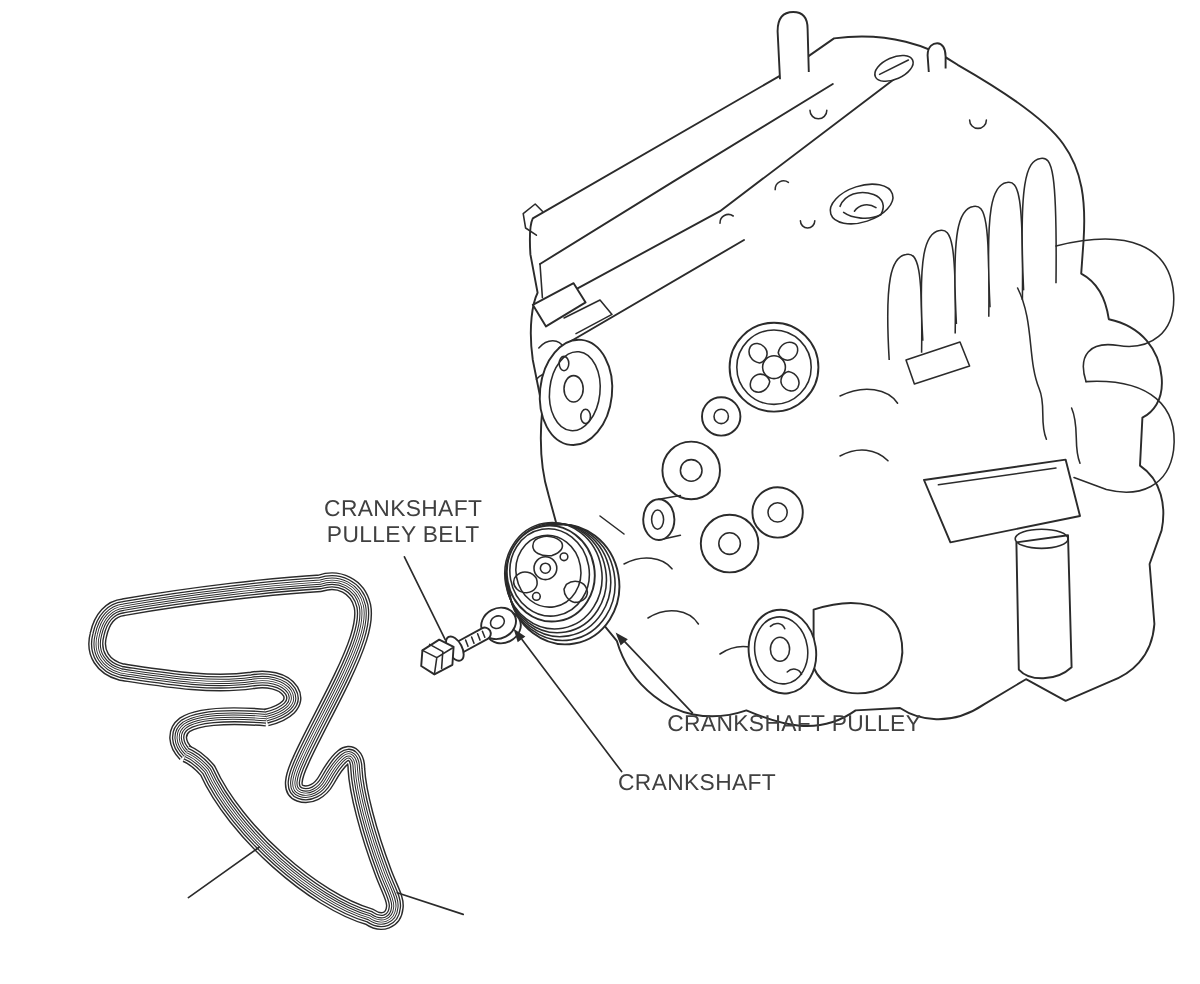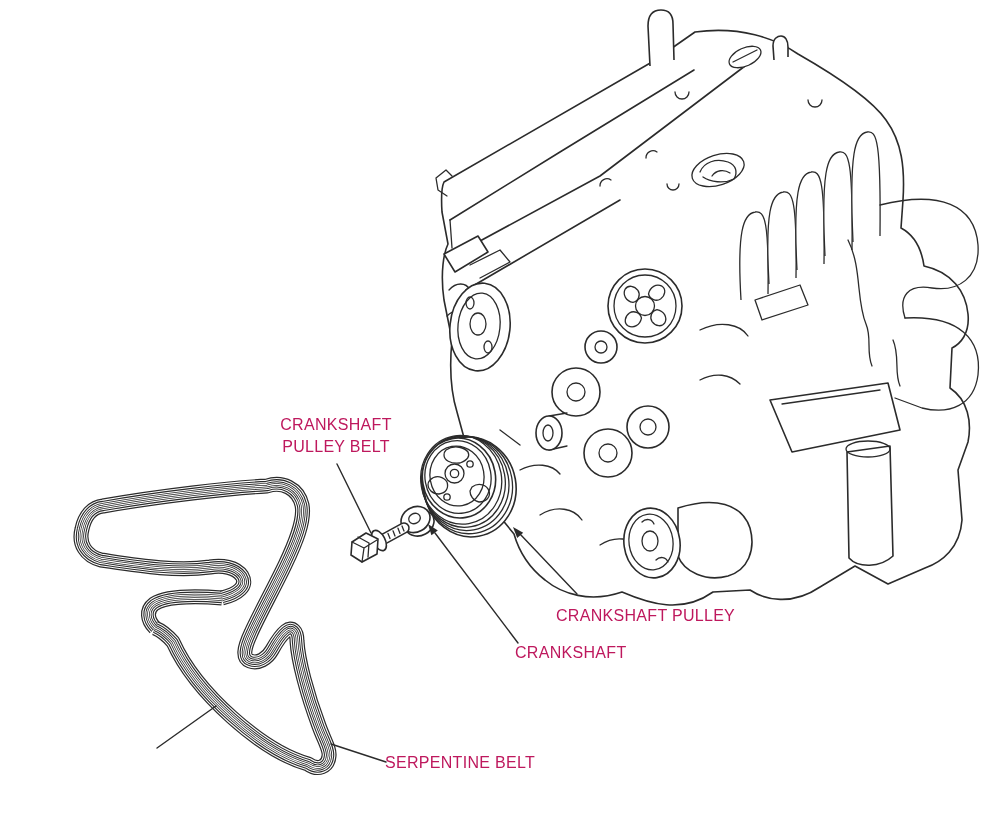--- a/index.html
+++ b/index.html
@@ -14,21 +14,21 @@
   .leader{fill:none;stroke-width:1.4;stroke-linecap:round;}
   .bw{fill:none;stroke-linecap:butt;stroke-linejoin:round;}
   .bw1{stroke:#2b2b2b;stroke-width:15;}
   .bw2{stroke:#ffffff;stroke-width:12.6;}
   .bw3{stroke:#2b2b2b;stroke-width:10.4;}
   .bw4{stroke:#ffffff;stroke-width:8.2;}
   .bw5{stroke:#2b2b2b;stroke-width:6.2;}
   .bw6{stroke:#ffffff;stroke-width:4.4;}
   .bw7{stroke:#2b2b2b;stroke-width:2.6;}
   .bw8{stroke:#ffffff;stroke-width:1.1;}
-  .lbl{position:absolute;color:#be185d;font-size:16px;line-height:22px;letter-spacing:0.3px;
+  .lbl{position:absolute;color:#404040;font-size:19px;line-height:22px;letter-spacing:0.3px;
        white-space:nowrap;}
   .lbl span{display:block;}
   .ctr{text-align:center;}
 </style>
 </head>
 <body>
 
 <div id="stage">
   <svg id="art" width="1000" height="820" viewBox="0 0 1000 820">
     <defs>
@@ -207,24 +207,21 @@
         <line class="leader" x1="157" y1="748" x2="216" y2="706"></line>
       </g>
     </g>
   </svg>
 
   <div class="lbl ctr" style="left:252px;top:414px;width:168px;">
     <span>CRANKSHAFT</span>
     <span>PULLEY BELT</span>
   </div>
 
-  <div class="lbl" style="left:556px;top:593px;margin-top:12px;">
+  <div class="lbl" style="left:556px;top:593px;">
     <span>CRANKSHAFT PULLEY</span>
   </div>
 
   <div class="lbl" style="left:515px;top:642px;">
     <span>CRANKSHAFT</span>
   </div>
 
-  <div class="lbl" style="left:385px;top:752px;">
-    <span>SERPENTINE BELT</span>
-  </div>
 </div>
 
 </body></html>

